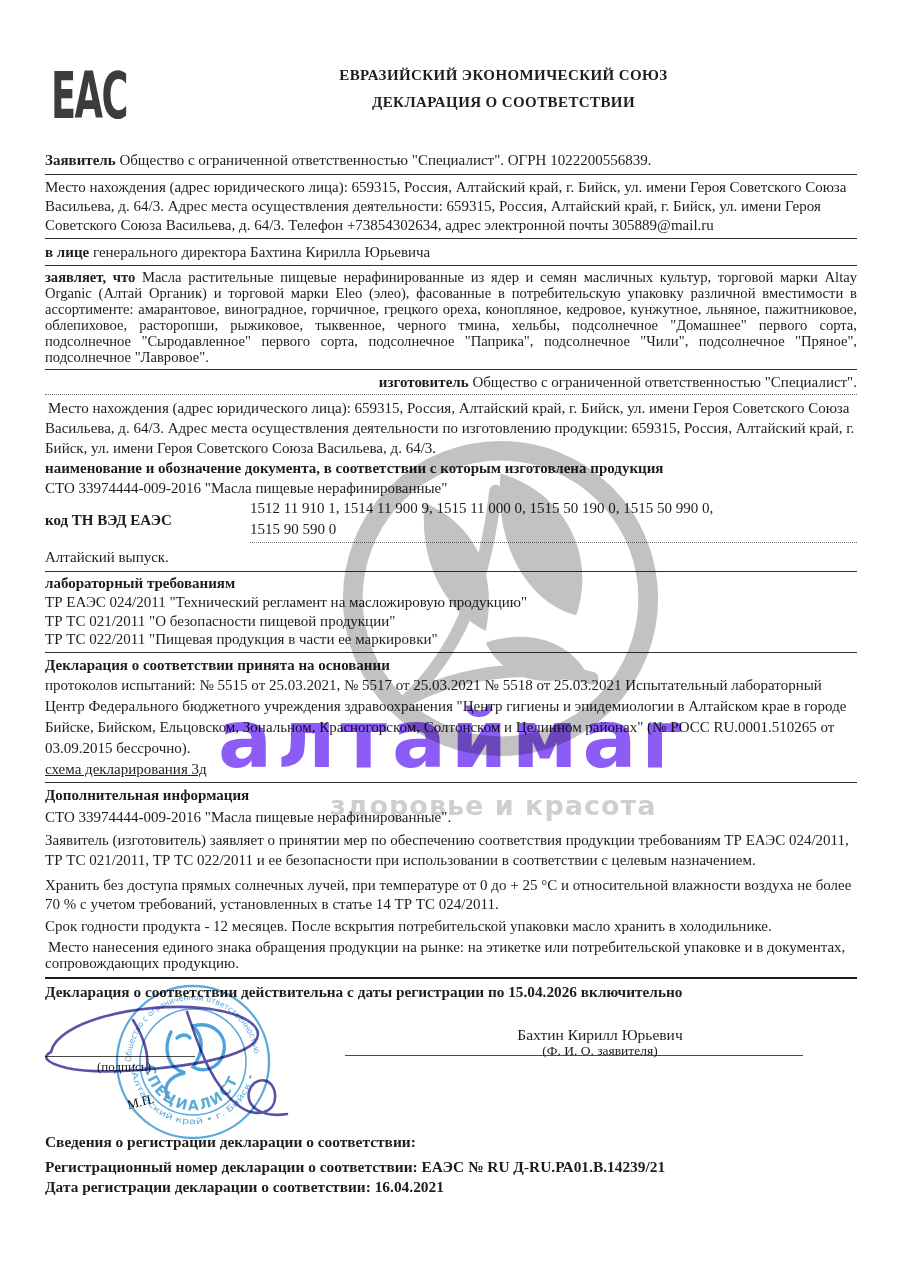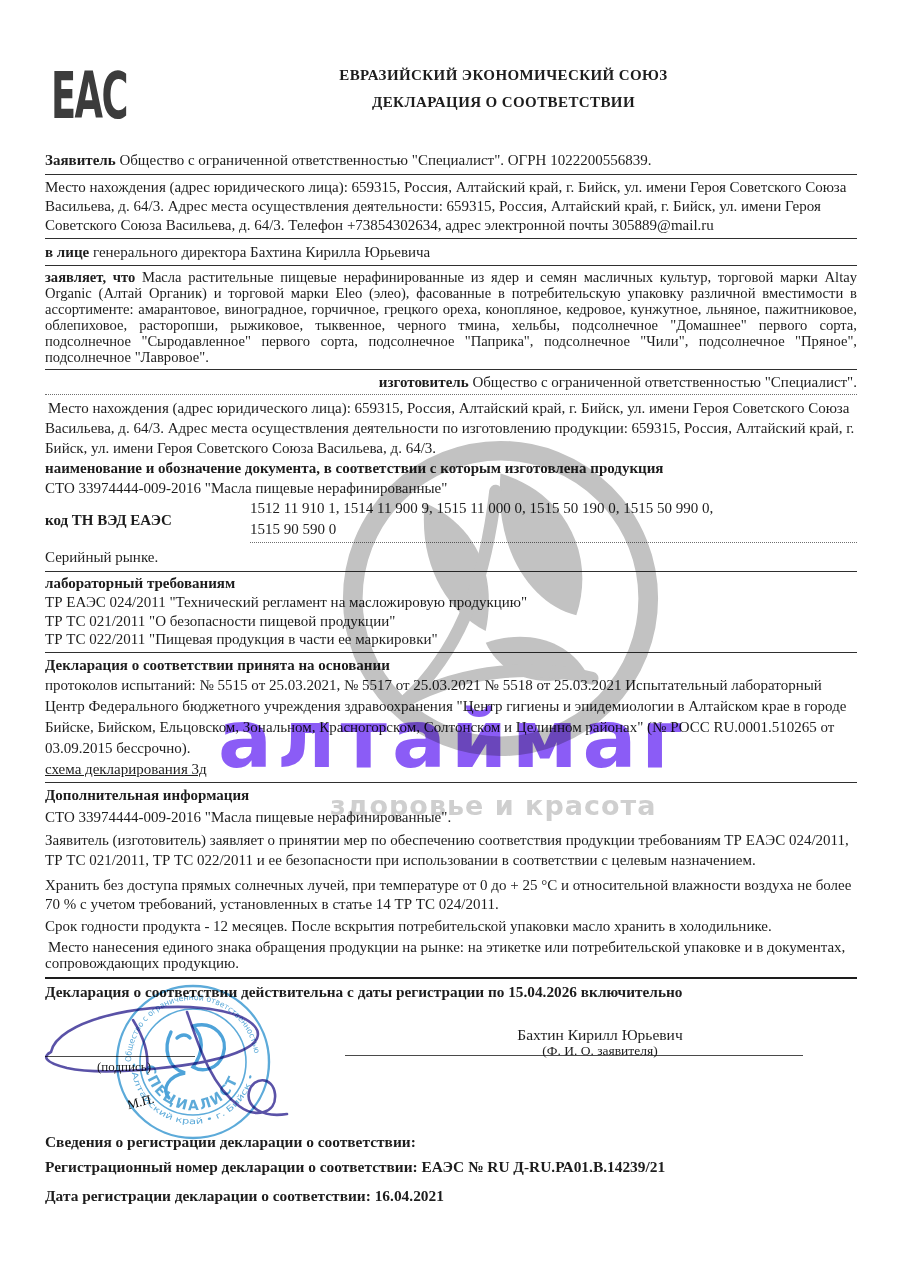--- a/index.html
+++ b/index.html
@@ -62,21 +62,21 @@
   .fio-line{position:absolute;left:300px;top:47px;width:458px;border-top:1px solid #4a4a4a;}
   .fio-caption{position:absolute;left:390px;top:35px;width:330px;text-align:center;font-size:13.5px;}
   .mp{position:absolute;left:82px;top:86px;font-size:13px;transform:rotate(-14deg);color:#111;}
   .stamp-svg{position:absolute;left:62px;top:-28px;z-index:4;mix-blend-mode:multiply;opacity:.92;}
   .sign-svg{position:absolute;left:-8px;top:-16px;z-index:5;mix-blend-mode:multiply;opacity:.9;}
 
   
   .reg{margin-top:6px;}
   .reg p{font-weight:bold;font-size:15.4px;line-height:20px;}
   .reg .num{margin-top:5px;}
-  .reg .date{margin-top:9px;}
+  .reg .date{}
 
   
   .wm{position:absolute;z-index:3;pointer-events:none;mix-blend-mode:multiply;}
   .wm-logo{left:338px;top:436px;}
   .wm-brand{left:218px;top:700px;font:bold 80px/1 "DejaVu Sans",sans-serif;color:#8b5cf6;letter-spacing:5px;}
   .wm-tag{left:330px;top:792px;font:bold 27px/1 "DejaVu Sans",sans-serif;color:#cfcfcf;letter-spacing:1px;}
 </style>
 </head>
 <body>
 
@@ -151,21 +151,21 @@
 
     <div class="sec tnved">
       <div class="lbl">код ТН ВЭД ЕАЭС</div>
       <div class="codes">
         <p>1512 11 910 1, 1514 11 900 9, 1515 11 000 0, 1515 50 190 0, 1515  50 990 0,</p>
         <p>1515 90 590 0</p>
       </div>
     </div>
 
     <div class="sec serial">
-      <p>Серийный рынке.</p>
+      <p>Алтайский выпуск.</p>
     </div>
     <hr class="rule">
 
     <div class="sec reqs">
       <p class="b h">лабораторный требованиям</p>
       <p>ТР ЕАЭС 024/2011 "Технический регламент на масложировую продукцию"</p>
       <p>ТР ТС 021/2011 "О безопасности пищевой продукции"</p>
       <p>ТР ТС 022/2011 "Пищевая продукция в части ее маркировки"</p>
     </div>
     <hr class="rule">

